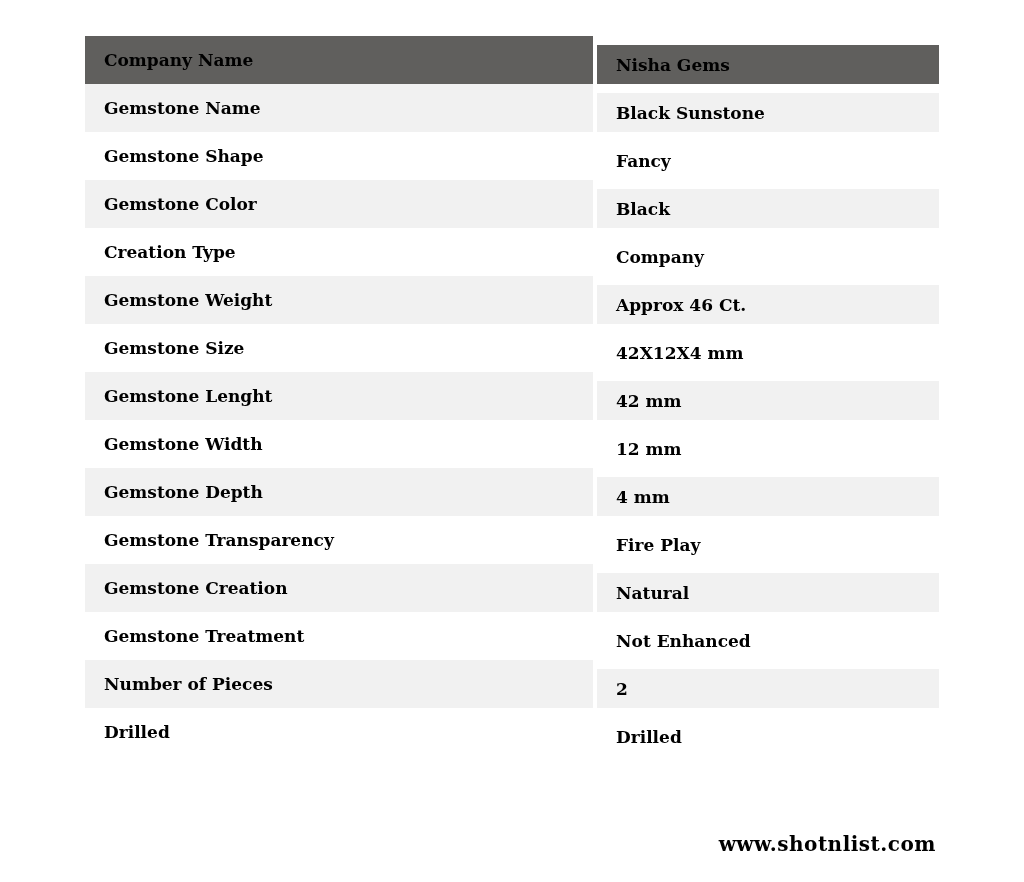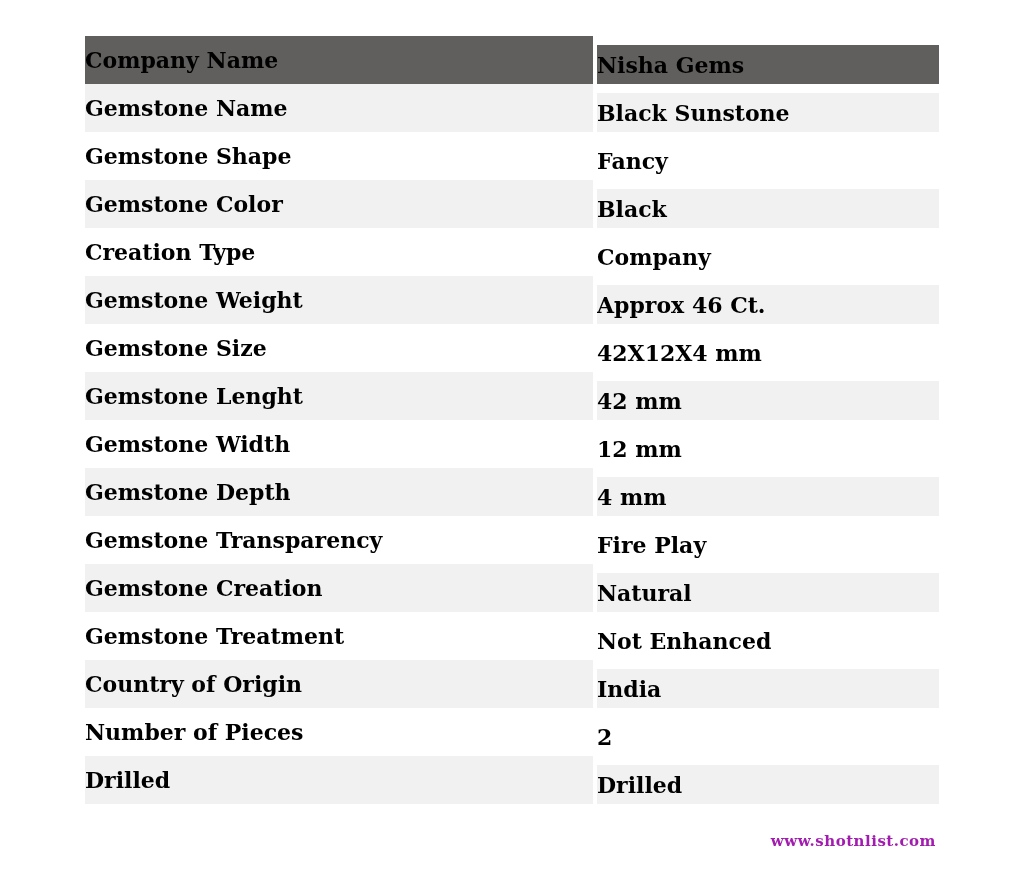--- a/index.html
+++ b/index.html
@@ -25,41 +25,42 @@
     width: 854px;
   }
   .t-row {
     display: flex;
     height: 48px;
   }
   .cell {
     display: flex;
     align-items: center;
     box-sizing: border-box;
+    padding-left: 19px;
     font-weight: bold;
-    font-size: 22px;
+    font-size: 17px;
     color: #000000;
     overflow: hidden;
     white-space: nowrap;
   }
   .cell-label { width: 508px; }
   .col-gap { width: 4px; background: transparent; }
   .cell-value { flex: 1; margin-top: 9px; }
   .header-row .cell {
     background: #605f5d;
   }
   .table-body .t-row:nth-child(odd) .cell { background: #f1f1f1; }
   .table-body .t-row:nth-child(even) .cell { background: #ffffff; }
   .watermark {
     position: absolute;
     top: 832px;
     right: 88px;
     font-weight: bold;
-    font-size: 15px;
-    color: #a21caf;
+    font-size: 20px;
+    color: #000000;
     letter-spacing: 0.5px;
     font-family: "DejaVu Serif", serif;
   }
 </style>
 </head>
 <body>
 
 <div class="page">
 
   <div class="spec-table">
@@ -125,25 +126,20 @@
     <div class="cell cell-label">Gemstone Creation</div>
     <div class="col-gap"></div>
     <div class="cell cell-value">Natural</div>
   </div>
         <div class="t-row">
     <div class="cell cell-label">Gemstone Treatment</div>
     <div class="col-gap"></div>
     <div class="cell cell-value">Not Enhanced</div>
   </div>
         <div class="t-row">
-    <div class="cell cell-label">Country of Origin</div>
-    <div class="col-gap"></div>
-    <div class="cell cell-value">India</div>
-  </div>
-        <div class="t-row">
     <div class="cell cell-label">Number of Pieces</div>
     <div class="col-gap"></div>
     <div class="cell cell-value">2</div>
   </div>
         <div class="t-row">
     <div class="cell cell-label">Drilled</div>
     <div class="col-gap"></div>
     <div class="cell cell-value">Drilled</div>
   </div>
       </div>

